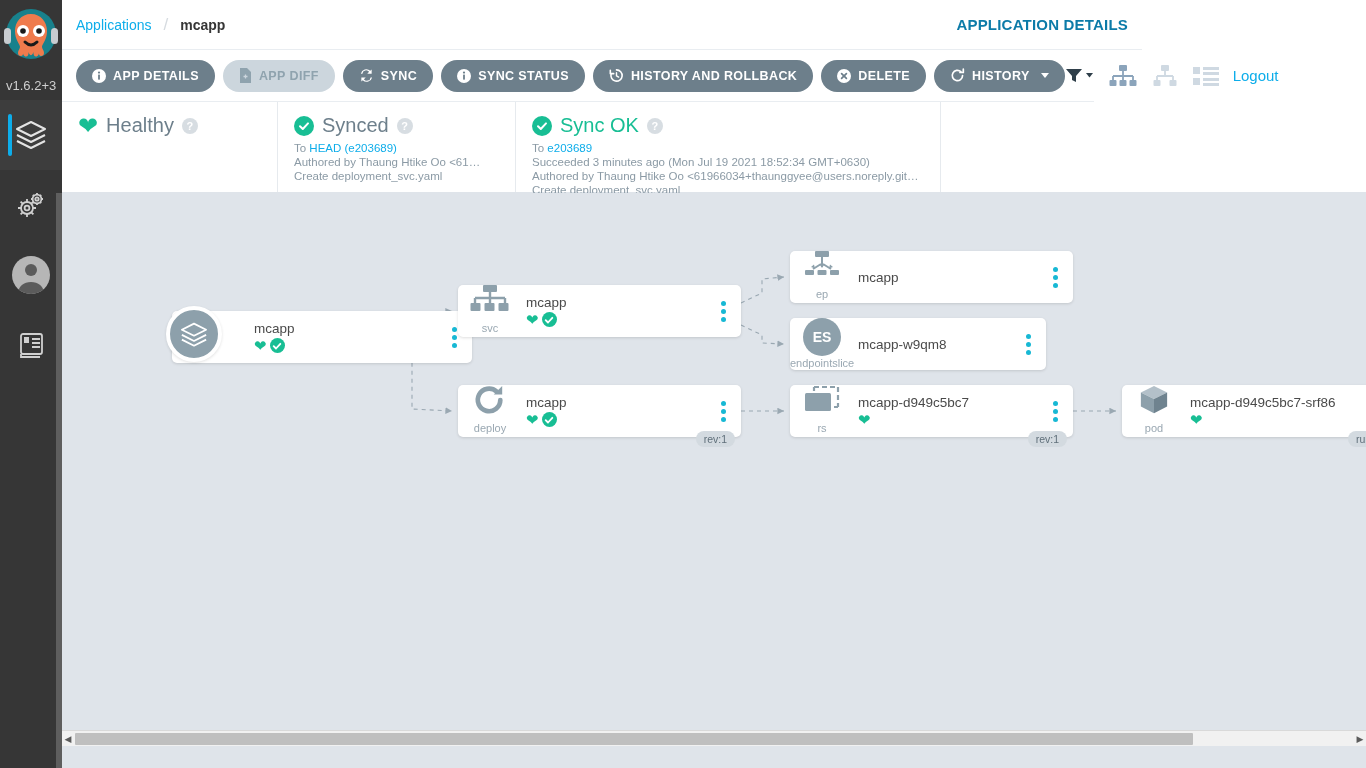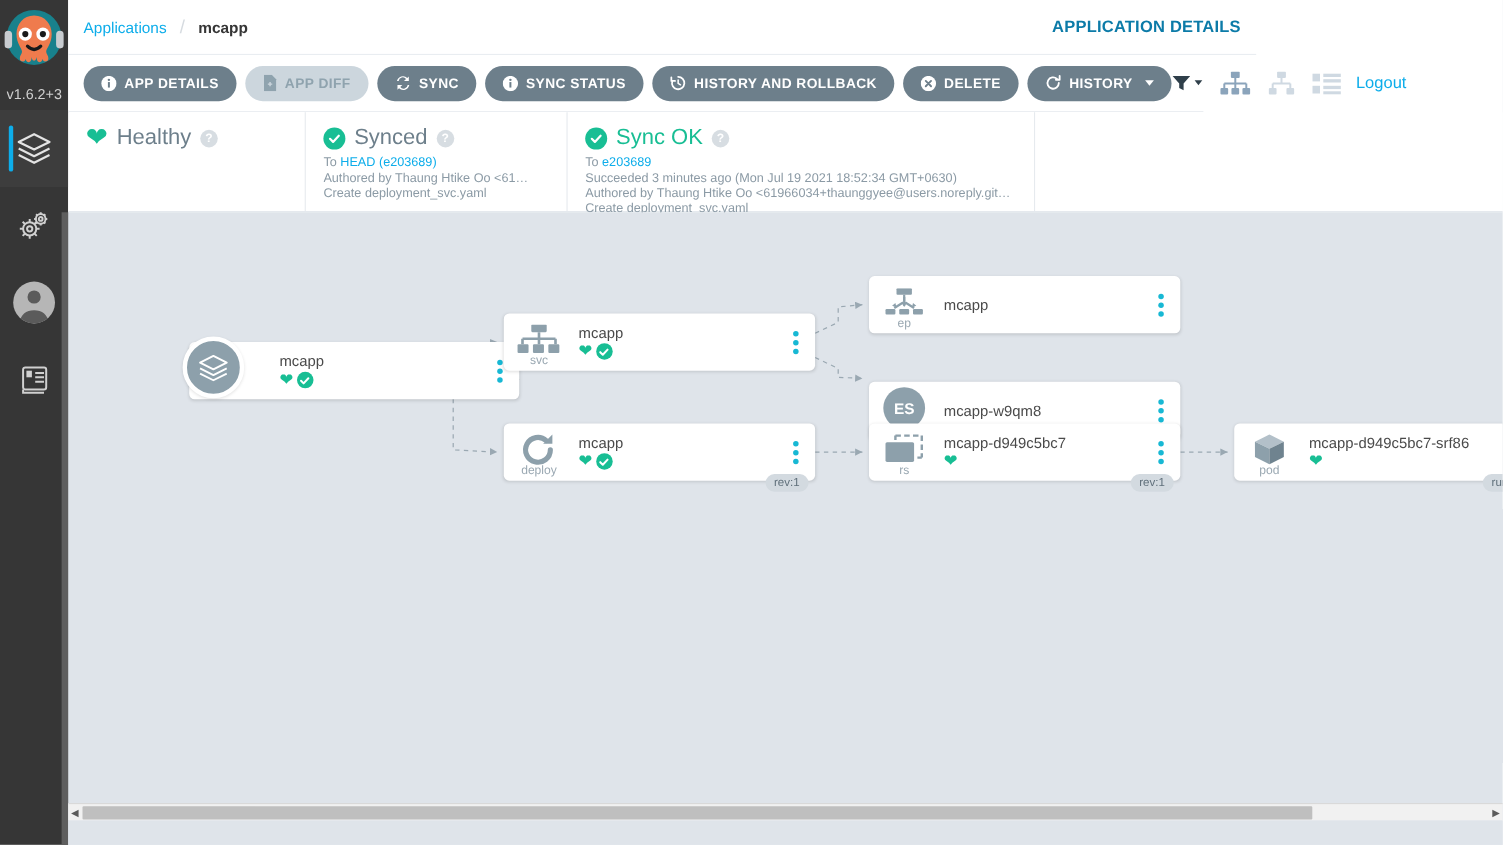--- a/index.html
+++ b/index.html
@@ -103,21 +103,21 @@
   #canvas { position:absolute; left:0; top:0; width:1304px; height:545px; }
   #edges { position:absolute; left:0; top:0; width:1304px; height:545px; pointer-events:none; }
 
   .node {
     position:absolute; background:#ffffff; border-radius:5px;
     box-shadow:0 1px 3px rgba(0,0,0,0.13);
     display:flex; align-items:center;
   }
   .node-kind-wrap {
     width:64px; flex:0 0 64px; height:100%;
-    display:flex; flex-direction:column; align-items:center; justify-content:center;
+    display:flex; flex-direction:column; align-items:center; 
     position:relative;
   }
   .kind-label {
     font-size:11px; color:#9aa8b2; position:absolute; bottom:3px; left:0; right:0; text-align:center;
     white-space:nowrap;
   }
   .node-body { flex:1 1 auto; min-width:0; padding-left:4px; }
   .node-name { font-size:13.5px; color:#4a4a4a; white-space:nowrap; overflow:hidden; text-overflow:ellipsis; }
   .node-icons { display:flex; align-items:center; gap:3px; margin-top:2px; }
   .kebab {
@@ -498,21 +498,21 @@
       <div class="node-body">
         <div class="node-name">mcapp</div>
       </div>
       <div class="kebab">
           <i></i>
           <i></i>
           <i></i>
         </div>
     </div>
 
-    <div class="node" style="left:728px; top:125px; width:283px; height:52px;margin-top:29px;">
+    <div class="node" style="left:728px; top:125px; width:256px; height:52px;">
       <div class="node-kind-wrap">
         <div class="es-circle" style="margin-bottom:4px;">ES</div>
         <span class="kind-label" style="bottom:1px;">endpointslice</span>
       </div>
       <div class="node-body">
         <div class="node-name">mcapp-w9qm8</div>
       </div>
       <div class="kebab">
           <i></i>
           <i></i>

